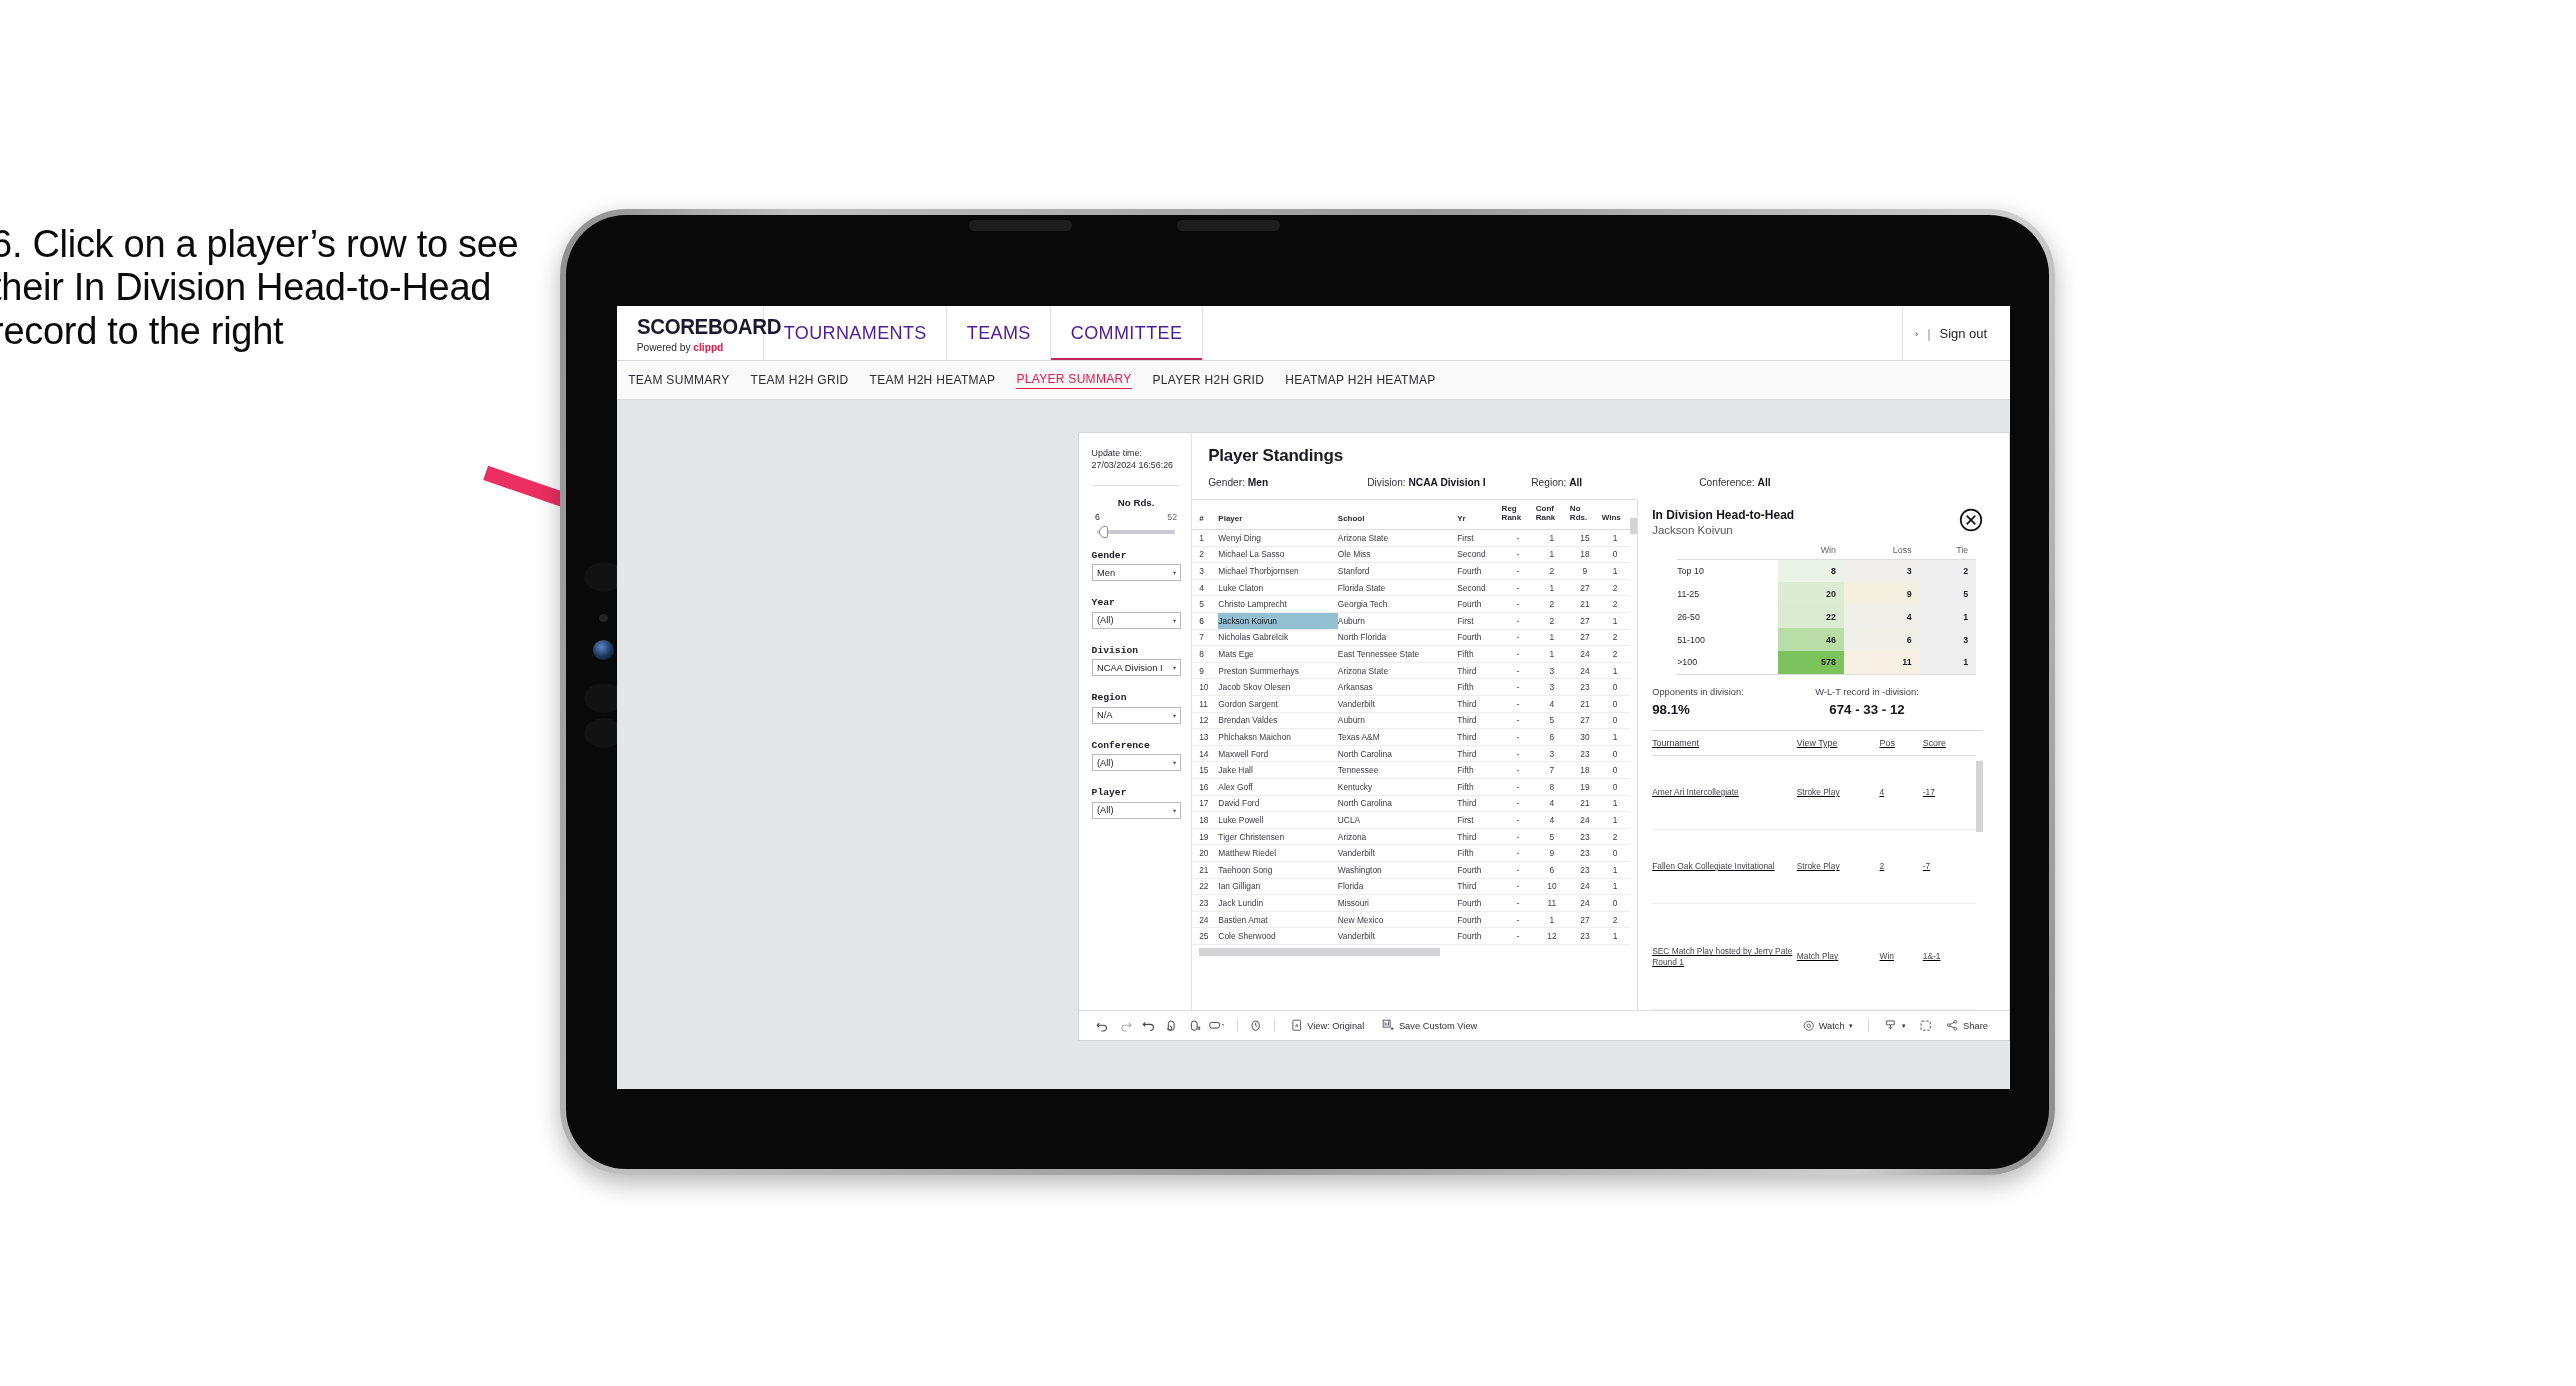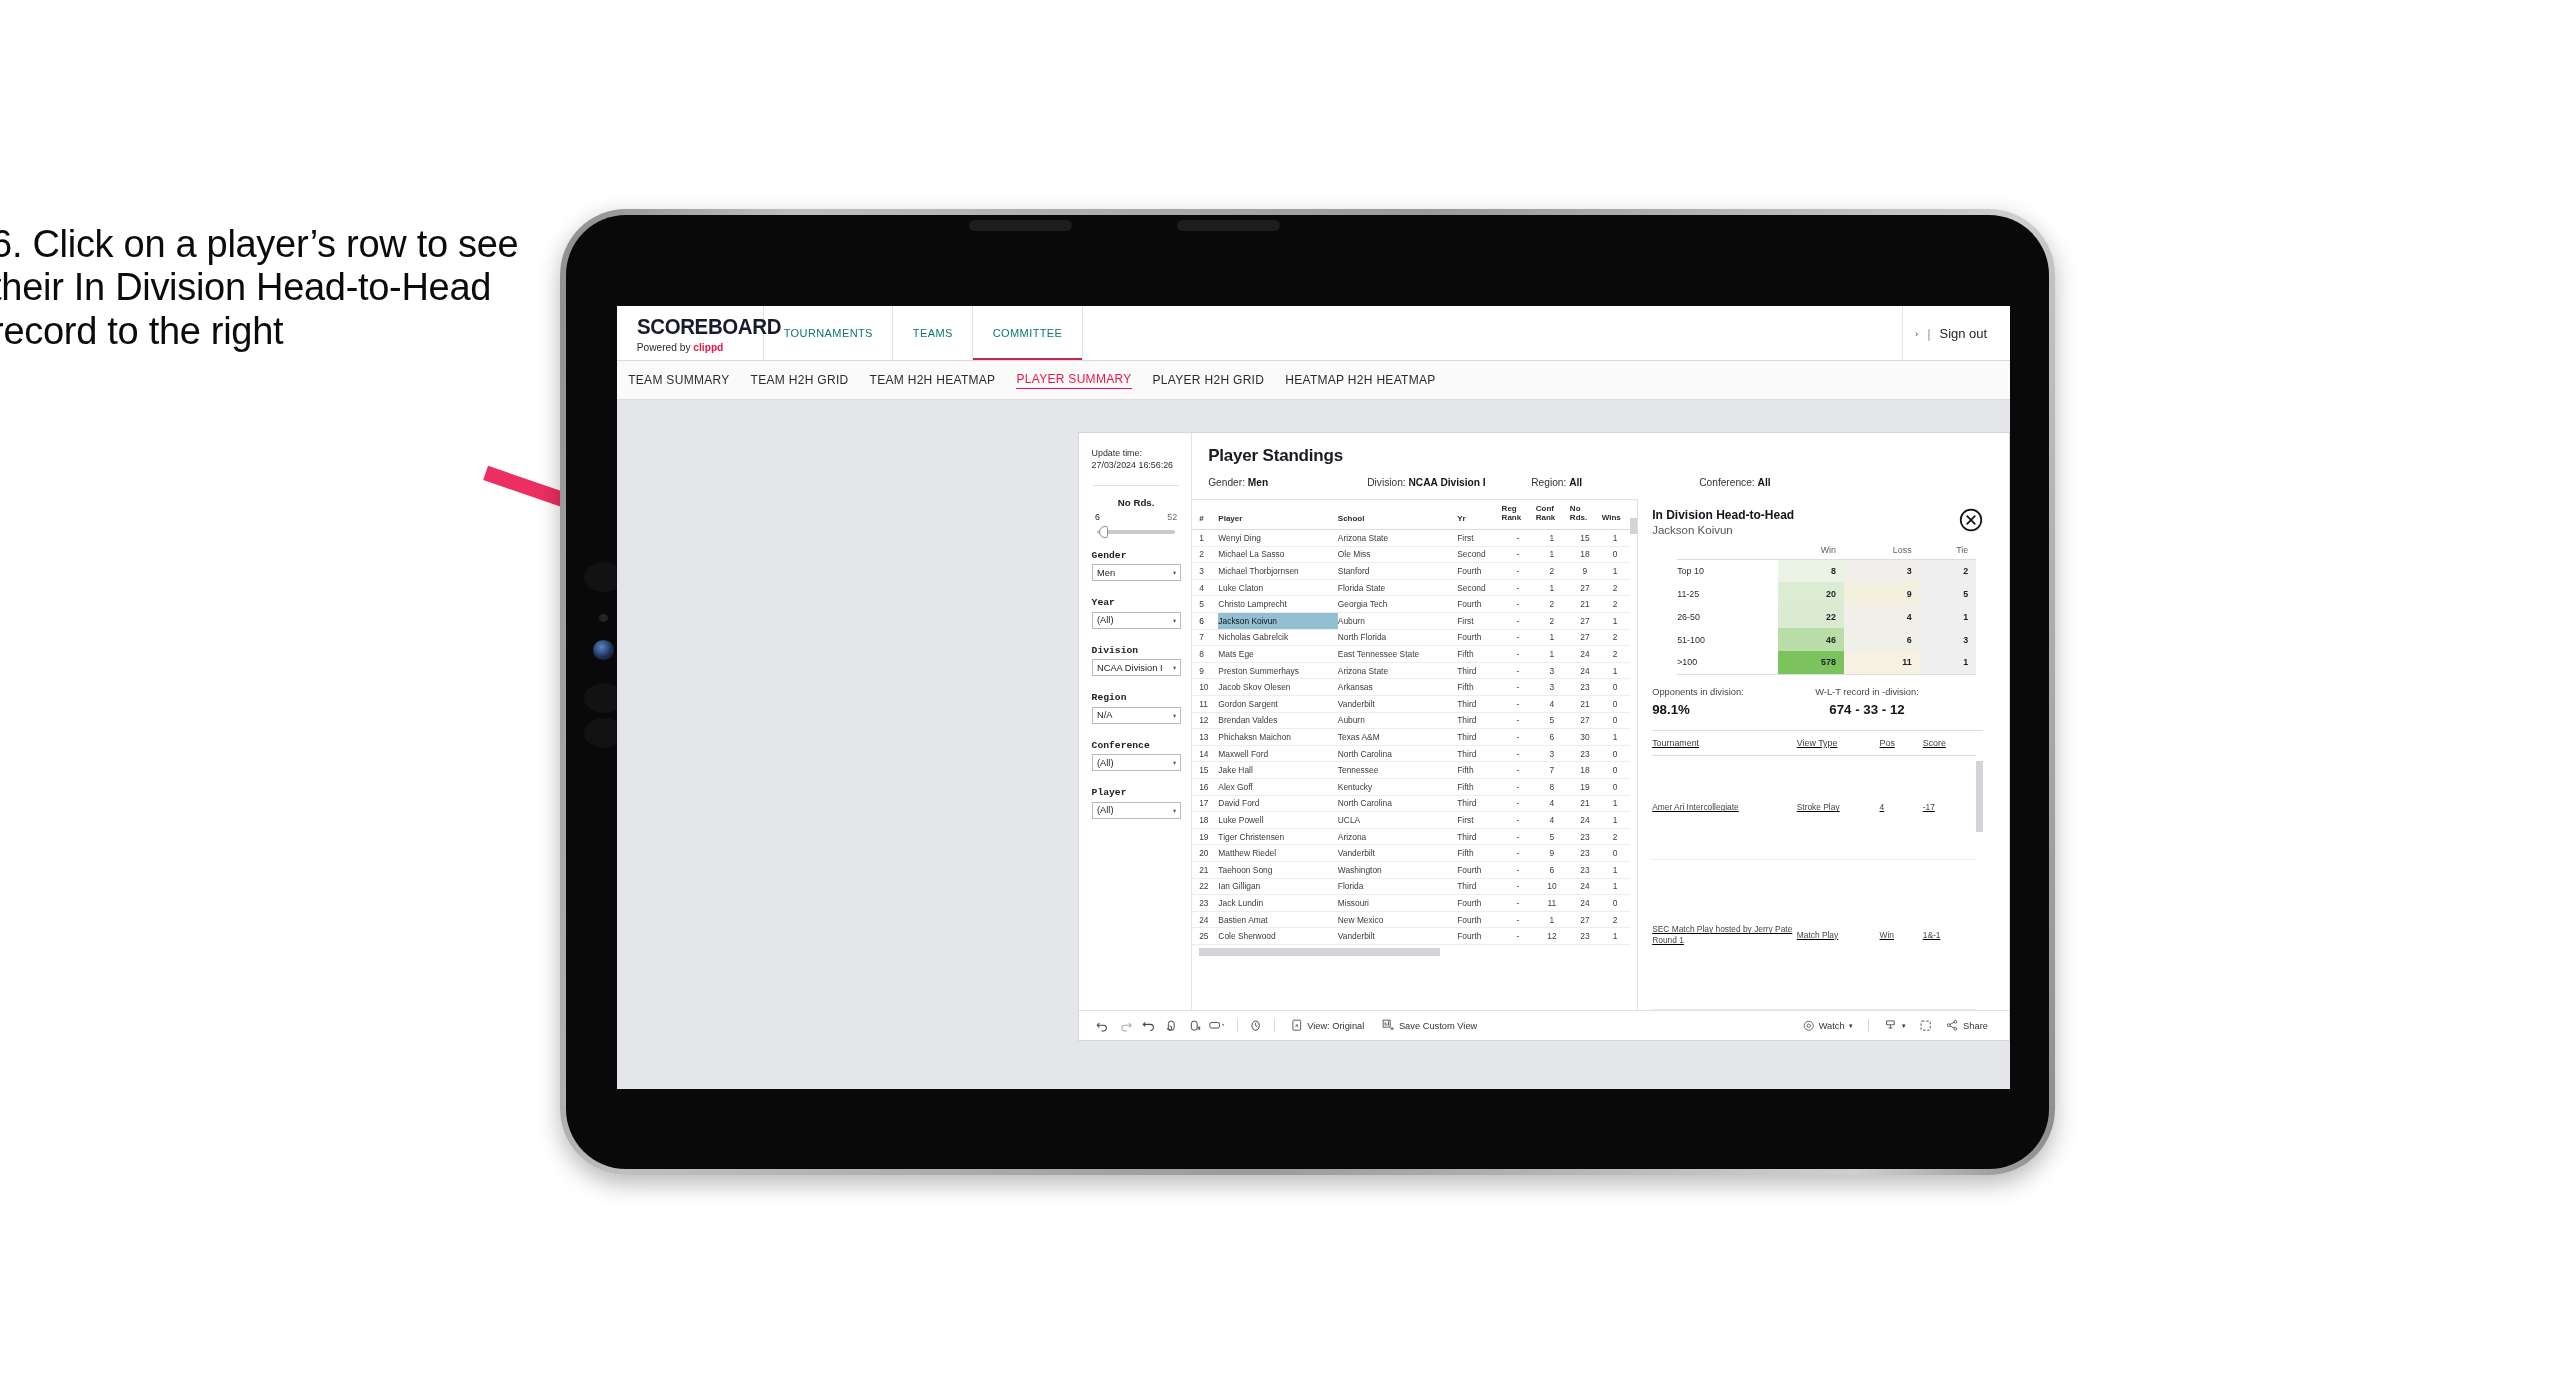--- a/index.html
+++ b/index.html
@@ -74,21 +74,21 @@
   #logo-block {
     width: 147px; padding-left: 19.5px; display: flex; flex-direction: column;
     justify-content: center; border-right: 0.9px solid #e2e2e2;
   }
   #logo-word { font-size: 22px; font-weight: 700; letter-spacing: -0.4px; color: #1a1a2e;
     font-family: "Liberation Sans", sans-serif; transform: scaleX(0.93); transform-origin: left center; }
   #logo-sub { font-size: 10.2px; color: #2b2b33; margin-top: 1.8px; }
   #logo-sub .brand { color: #e8174a; font-weight: 700; }
   .topnav-item {
     display: flex; align-items: center; padding: 0 19.5px;
-    font-size: 11px; letter-spacing: 0.4px; color: #0f766e;
+    font-size: 18px; letter-spacing: 0.4px; color: #4c1d95;
     border-right: 0.9px solid #e2e2e2; cursor: pointer; position: relative;
   }
   .topnav-item.active::after {
     content:""; position:absolute; left:0; right:0; bottom:0; height:2.7px; background:#c2245c;
   }
   #topnav-spacer { flex: 1; border-right: 0.9px solid #e2e2e2; }
   #topnav-right {
     display:flex; align-items:center; gap:8.9px; padding: 0 23px 0 12.4px;
     font-size: 13px; color: #25252d;
   }
@@ -702,20 +702,26 @@
                           </tr>
                         </thead>
                         <tbody id="tourn-body">
                             <tr>
                               <td class="t-name">Amer Ari Intercollegiate</td>
                               <td class="t-type">Stroke Play</td>
                               <td class="t-pos">4</td>
                               <td class="t-score">-17</td>
                             </tr>
                             <tr>
+                              <td class="t-name">Fallen Oak Collegiate Invitational</td>
+                              <td class="t-type">Stroke Play</td>
+                              <td class="t-pos">2</td>
+                              <td class="t-score">-7</td>
+                            </tr>
+                            <tr>
                               <td class="t-name">SEC Match Play hosted by Jerry Pate Round 1</td>
                               <td class="t-type">Match Play</td>
                               <td class="t-pos">Win</td>
                               <td class="t-score">1&amp;-1</td>
                             </tr>
                           </tbody>
                       </table>
                       <div id="tvscroll">
                         <div id="tvscroll-thumb"></div>
                       </div>

